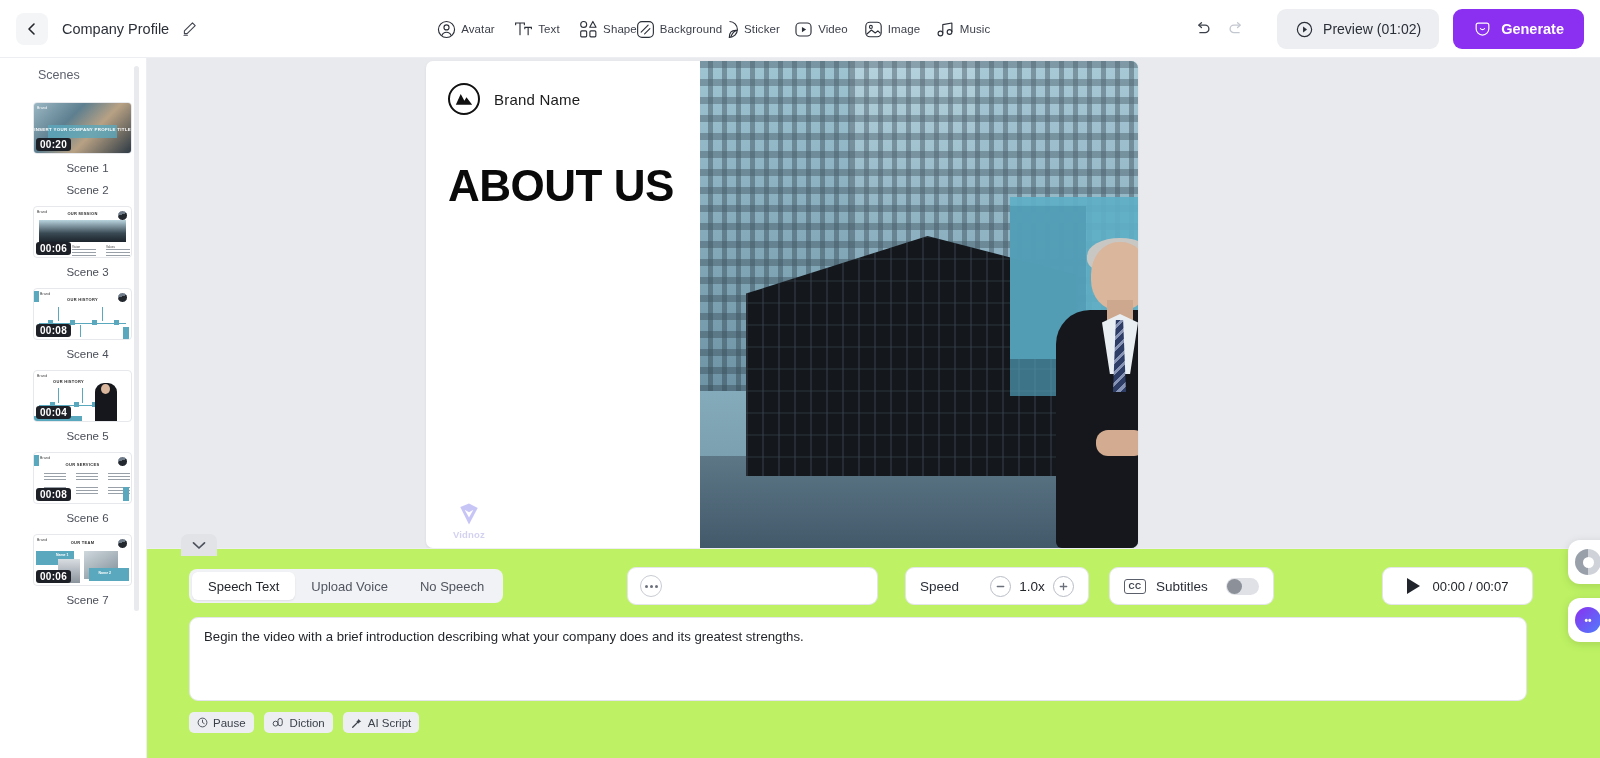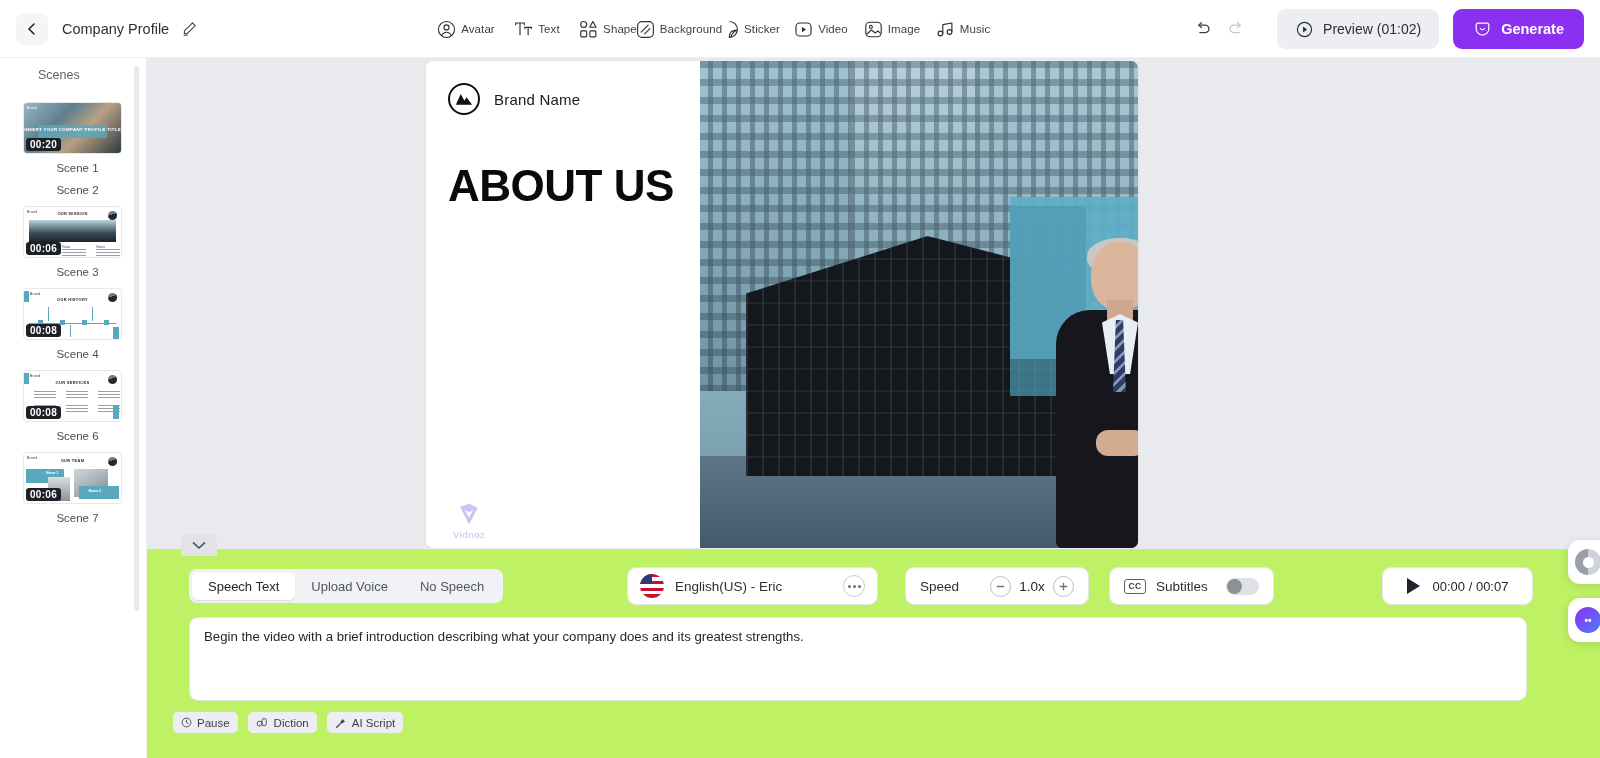--- a/index.html
+++ b/index.html
@@ -53,21 +53,21 @@
     background: #8a2be2; background: #8b30f0; display: flex; align-items: center; gap: 9px;
     font-size: 14.5px; color: #fff; font-weight: bold; cursor: pointer;
   }
 
   
   .scenes {
     position: absolute; left: 0; top: 58px; width: 147px; height: 700px;
     background: #fff; border-right: 1px solid #eceef1; overflow: hidden; padding-left: 24px;
   }
   .scenes-h { font-size: 12.5px; color: #5d626e; padding: 10px 0 4px 14px; }
-  .scene-list { position: absolute; top: 34px; left: 4px; width: 147px; bottom: 0; overflow: hidden; }
+  .scene-list { position: absolute; top: 34px; left: 14px; width: 147px; bottom: 0; overflow: hidden; }
   .scene { width: 127px; margin: 0 0 0 10px; padding-top: 6px; }
   .thumb-wrap {
     position: relative; width: 107px; height: 60px; margin-left: 5px;
     border-radius: 5px; padding: 2px; border: 2px solid transparent;
   }
   .scene.active .thumb-wrap { border-color: #8b30f0; border-radius: 8px; }
   .thumb {
     position: relative; width: 100%; height: 100%; border-radius: 4px;
     overflow: hidden; background: #fff; border: 1px solid #e6e8ec;
   }
@@ -229,21 +229,21 @@
   #play-pill { left: 1235px; width: 151px; justify-content: center; gap: 13px; }
   .play-tri { width: 0; height: 0; border-left: 13px solid #22242c;
               border-top: 8px solid transparent; border-bottom: 8px solid transparent; cursor: pointer; }
   .time-tx { font-size: 13px; color: #23262b; }
 
   .script-box {
     position: absolute; left: 42px; top: 68px; right: 73px; height: 84px;
     border: 1px solid #e3e5ea; border-radius: 9px; background: #fff; padding: 11px 14px;
     font-size: 13.2px; color: #23262b; overflow: hidden;
   }
-  .actions { position: absolute; left: 26px; top: 163px; display: flex; gap: 10px; }
+  .actions { position: absolute; left: 42px; top: 163px; display: flex; gap: 10px; }
   .act {
     height: 21px; padding: 0 8px; border-radius: 5px; background: #eceef1;
     display: flex; align-items: center; gap: 5px; font-size: 11.5px; color: #3b404a; cursor: pointer;
   }
 
   
   .fw {
     position: absolute; right: -14px; width: 46px; height: 44px; background: #fff;
     border-radius: 12px; display: flex; align-items: center; justify-content: flex-start;
     padding-left: 7px; box-shadow: 0 2px 10px rgba(0,0,0,.13); cursor: pointer; z-index: 40;
@@ -445,20 +445,39 @@
             <div class="t-bar" style="left:24px;top:18px;width:1.2px;height:14px"></div>
             <div class="t-bar" style="left:68px;top:18px;width:1.2px;height:14px"></div>
             <div class="t-bar" style="left:46px;top:36px;width:1.2px;height:12px"></div>
             <div class="t-bar" style="right:2px;top:38px;width:6px;height:18px"></div>
             <div class="dur">00:08</div>
           </div>
         </div>
         <div class="scene-lb">Scene 4</div>
       </div>
 
+      <div class="scene">
+        <div class="thumb-wrap">
+          <div class="thumb">
+            <div class="t-bn">Brand</div>
+            <div class="t-title" style="top:8px;left:-28px">OUR HISTORY</div>
+            <div class="t-line" style="left:5px;width:60px;top:34px;background:#5aa8bd;height:1.4px"></div>
+            <div class="t-bar" style="left:16px;top:31px;width:5px;height:5px"></div>
+            <div class="t-bar" style="left:40px;top:31px;width:5px;height:5px"></div>
+            <div class="t-bar" style="left:58px;top:31px;width:5px;height:5px"></div>
+            <div class="t-bar" style="left:24px;top:17px;width:1.2px;height:15px"></div>
+            <div class="t-bar" style="left:48px;top:17px;width:1.2px;height:15px"></div>
+            <div class="t-bar" style="left:0;bottom:0;width:48px;height:5px"></div>
+            <div style="position:absolute;right:14px;bottom:0;width:22px;height:38px;background:#15171c;border-radius:9px 9px 0 0"></div>
+            <div style="position:absolute;right:21px;bottom:27px;width:9px;height:10px;border-radius:50%;background:#d9b69c"></div>
+            <div class="dur">00:04</div>
+          </div>
+        </div>
+        <div class="scene-lb">Scene 5</div>
+      </div>
 
       <div class="scene">
         <div class="thumb-wrap">
           <div class="thumb">
             <div class="t-bar" style="left:0;top:2px;width:5px;height:11px"></div>
             <div class="t-bn" style="left:6px">Brand</div>
             <div class="t-title" style="top:9px">OUR SERVICES</div>
             <div class="t-av"></div>
             <div style="position:absolute;left:10px;top:20px;width:22px;height:8px;
                  background:repeating-linear-gradient(180deg,#9aa0a8 0 1px,transparent 1px 3px)"></div>
@@ -562,27 +581,20 @@
 
   <div class="bottom">
 
     <div class="seg">
       <div class="seg-i on">Speech Text</div>
       <div class="seg-i">Upload Voice</div>
       <div class="seg-i">No Speech</div>
     </div>
 
     <div class="pill" id="voice-pill">
-      <div style="display:flex;align-items:center;flex:1;min-width:0">
-        <div class="flag">
-          <div class="stripes"></div>
-            <div class="canton"></div>
-        </div>
-        <div class="voice-tx">English(US) - Eric</div>
-      </div>
       <div class="dots">
           <i></i>
           <i></i>
           <i></i>
         </div>
     </div>
 
     <div class="pill" id="speed-pill">
       <div class="sp-lb">Speed</div>
       <div style="flex:1"></div>

